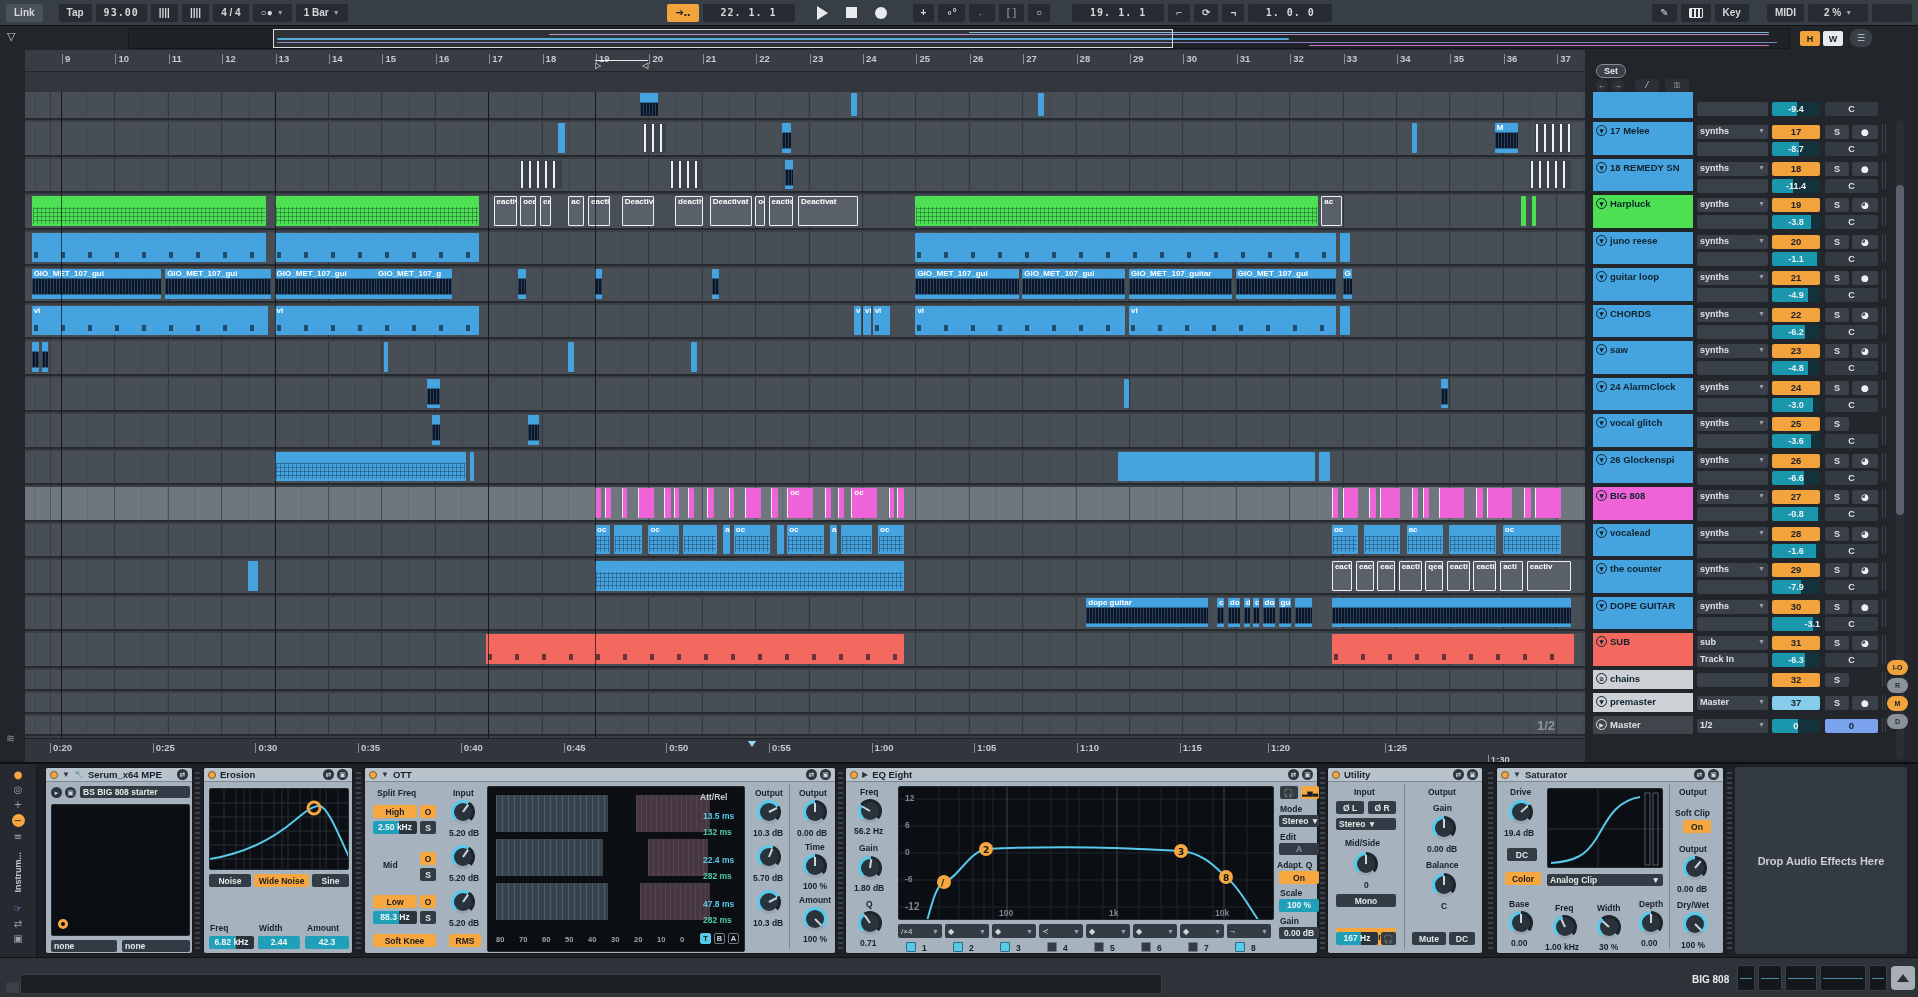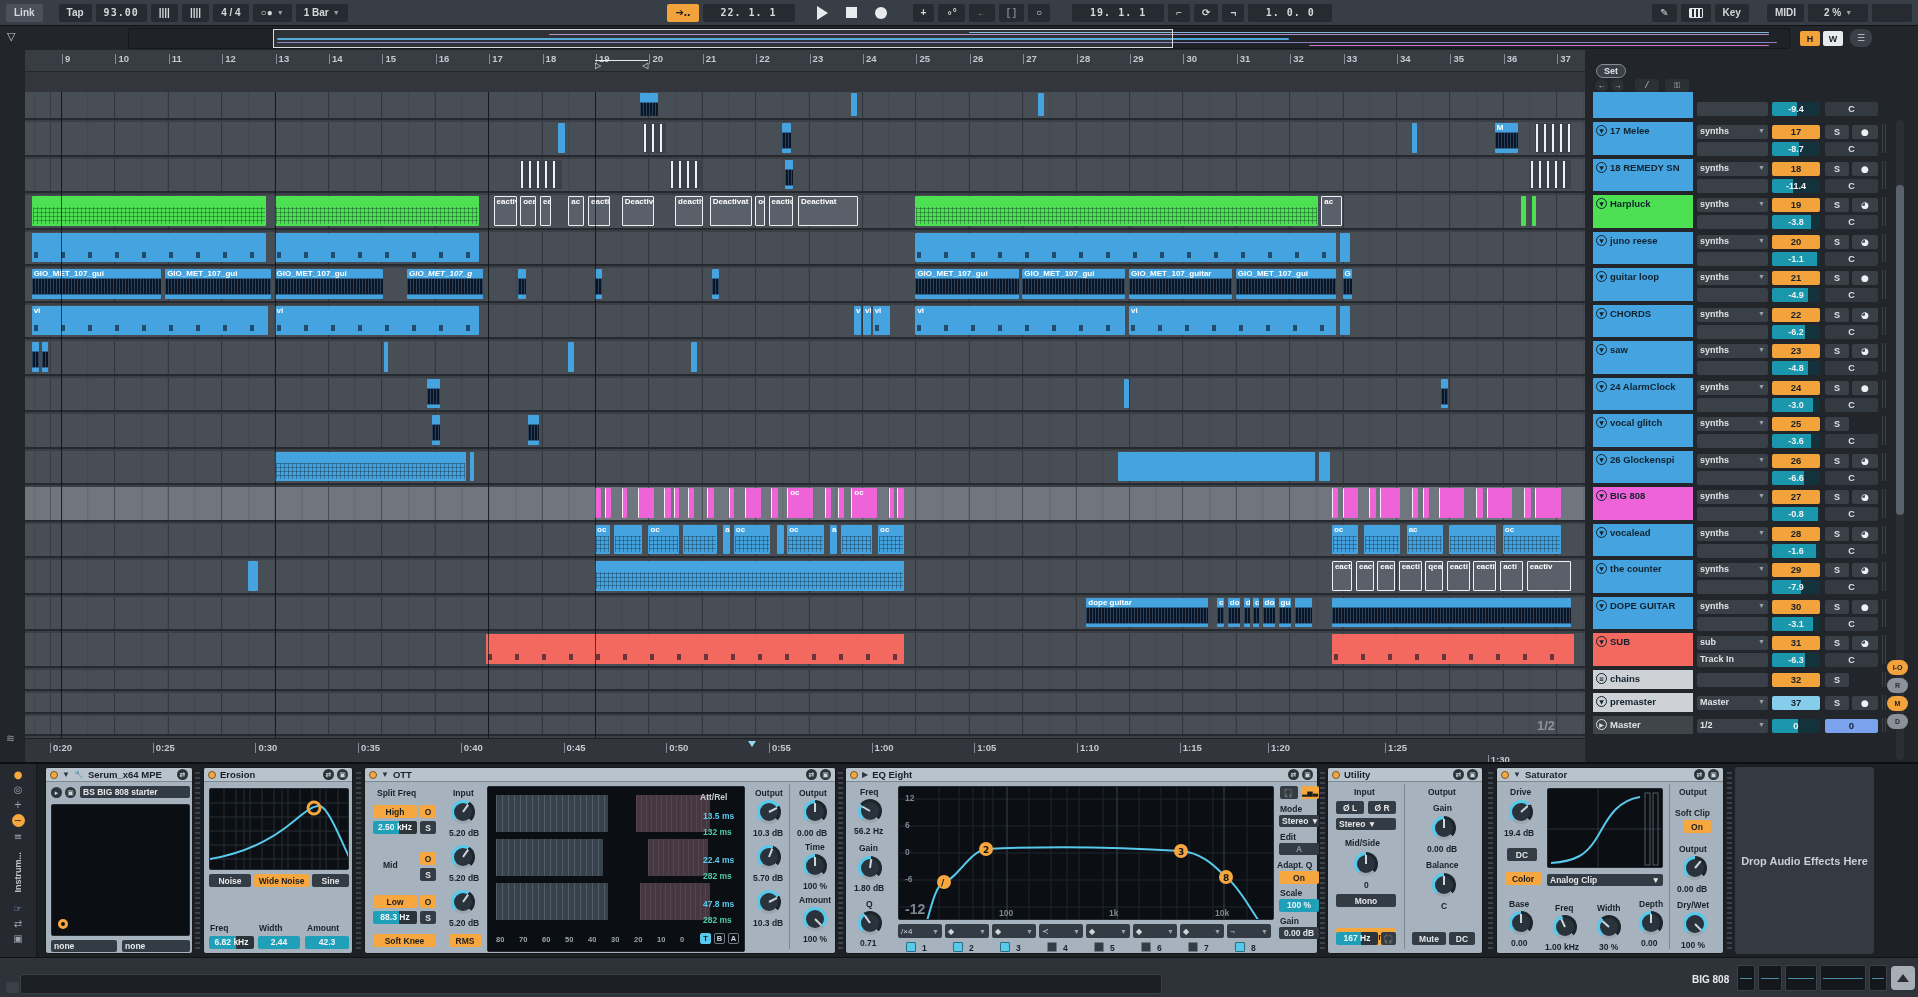--- a/index.html
+++ b/index.html
@@ -311,21 +311,21 @@
         <div class="lane" style="top: 176px; height: 34.5px;">
           <div class="clip t-audio c-blue" style="left: 6.63px; width: 129.83px;">
             <span class="lb">GIO_MET_107_gui</span>
           </div>
           <div class="clip t-audio c-blue" style="left: 140.13px; width: 105.8px;">
             <span class="lb">GIO_MET_107_gui</span>
           </div>
           <div class="clip t-audio c-blue" style="left: 249.6px; width: 108.47px;">
             <span class="lb">GIO_MET_107_gui</span>
           </div>
-          <div class="clip t-audio c-blue" style="left: 382px; width: 76px; font-style: italic;">
+          <div class="clip t-audio c-blue" style="left: 351px; width: 76px;">
             <span class="lb">GIO_MET_107_g</span>
           </div>
           <div class="clip t-audio c-blue" style="left: 492.57px; width: 8.078px;"></div>
           <div class="clip t-audio c-blue" style="left: 570px; width: 7.01px;"></div>
           <div class="clip t-audio c-blue" style="left: 687.48px; width: 7.01px;"></div>
           <div class="clip t-audio c-blue" style="left: 890.4px; width: 103.13px;">
             <span class="lb">GIO_MET_107_gui</span>
           </div>
           <div class="clip t-audio c-blue" style="left: 997.2px; width: 103.13px;">
             <span class="lb">GIO_MET_107_gui</span>
@@ -747,21 +747,21 @@
         <div class="prow" style="top: 504.5px; height: 34.5px;">
           <div class="pname pn-blue">
             <span class="disc ico">▼</span>
             <span>DOPE GUITAR</span>
           </div>
           <div class="pfield" style="top: 3px;">synths<span class="caret">▼</span></div>
           <div class="pfield" style="top: 20px;"></div>
           <div class="pnum" style="top: 3px;">30</div>
           <div class="psolo" style="top: 3px;">S</div>
           <div class="parm ico" style="top: 3px;">●</div>
-          <div class="pvol" style="top: 20px; background: linear-gradient(90deg, rgb(26, 151, 173) 84.5%, rgb(20, 50, 59) 84.5%);">-3.1</div>
+          <div class="pvol" style="top: 20px; background: linear-gradient(90deg, rgb(26, 151, 173) 84.5%, rgb(20, 50, 59) 84.5%); text-align: right;">-3.1</div>
           <div class="ppan" style="top: 20px;">C</div>
           <div class="pmeter"></div>
         </div>
         <div class="prow" style="top: 541px; height: 34.5px;">
           <div class="pname pn-red">
             <span class="disc ico">▼</span>
             <span>SUB</span>
           </div>
           <div class="pfield" style="top: 3px;">sub<span class="caret">▼</span></div>
           <div class="pfield" style="top: 20px;">Track In</div>
@@ -1030,21 +1030,21 @@
               <text x="279" y="68" fill="#101418">3</text>
             <circle cx="327" cy="90" r="7" fill="#f7a73f"></circle>
               <text x="324" y="94" fill="#101418">8</text>
           </g>
         </svg>
         <div id="eq-db-ticks">
             <span style="position: absolute; left: 6px; top: 6px; color: rgb(124, 135, 145); font-size: 8.5px; font-weight: 700;">12</span>
             <span style="position: absolute; left: 6px; top: 33px; color: rgb(124, 135, 145); font-size: 8.5px; font-weight: 700;">6</span>
             <span style="position: absolute; left: 6px; top: 60px; color: rgb(124, 135, 145); font-size: 8.5px; font-weight: 700;">0</span>
             <span style="position: absolute; left: 6px; top: 87px; color: rgb(124, 135, 145); font-size: 8.5px; font-weight: 700;">-6</span>
-            <span style="position: absolute; left: 6px; top: 114px; color: rgb(124, 135, 145); font-size: 14px; font-weight: 700;">-12</span>
+            <span style="position: absolute; left: 6px; top: 114px; color: rgb(124, 135, 145); font-size: 10px; font-weight: 700;">-12</span>
           </div>
         <div id="eq-hz-ticks">
             <span style="position: absolute; left: 100px; top: 121px; color: rgb(124, 135, 145); font-size: 8.5px; font-weight: 700;">100</span>
             <span style="position: absolute; left: 210px; top: 121px; color: rgb(124, 135, 145); font-size: 8.5px; font-weight: 700;">1k</span>
             <span style="position: absolute; left: 316px; top: 121px; color: rgb(124, 135, 145); font-size: 8.5px; font-weight: 700;">10k</span>
           </div>
       </div>
       <div id="eq-bands">
           <div class="eqcell-top" style="left: 52px; top: 156px; width: 44px;">
             <span>/×4</span>
@@ -1188,21 +1188,21 @@
       <div class="btn-o" style="left:186px;top:52px;width:28px;height:13px">On</div>
       <div class="dl" style="left:182px;top:76px">Output</div>
       <span class="knob fill" style="left:186px;top:88px;--a:.5;--r:40deg"></span>
       <div class="dv" style="left:180px;top:116px">0.00 dB</div>
       <div class="dl" style="left:180px;top:132px">Dry/Wet</div>
       <span class="knob fill" style="left:186px;top:144px;--a:1;--r:135deg"></span>
       <div class="dv" style="left:184px;top:172px">100 %</div>
     </div>
     <div class="grip" style="left:1727px"></div>
 
-    <div id="dropzone" style="left:1735px;width:139px">
+    <div id="dropzone" style="left:1735px;width:172px">
         <span>Drop Audio Effects Here</span>
       </div>
   </div>
 
   <div id="statusbar">
     <div class="abs" style="left:6px;top:24px;width:13px;height:11px;background:#3a4047;border-radius:2px"></div>
     <div id="infostrip"></div>
     <div id="selname" style="left:1692px;top:16px">BIG 808</div>
     <div id="thumbs">
         <div class="thumb" style="left: 1737px; width: 18px;">

